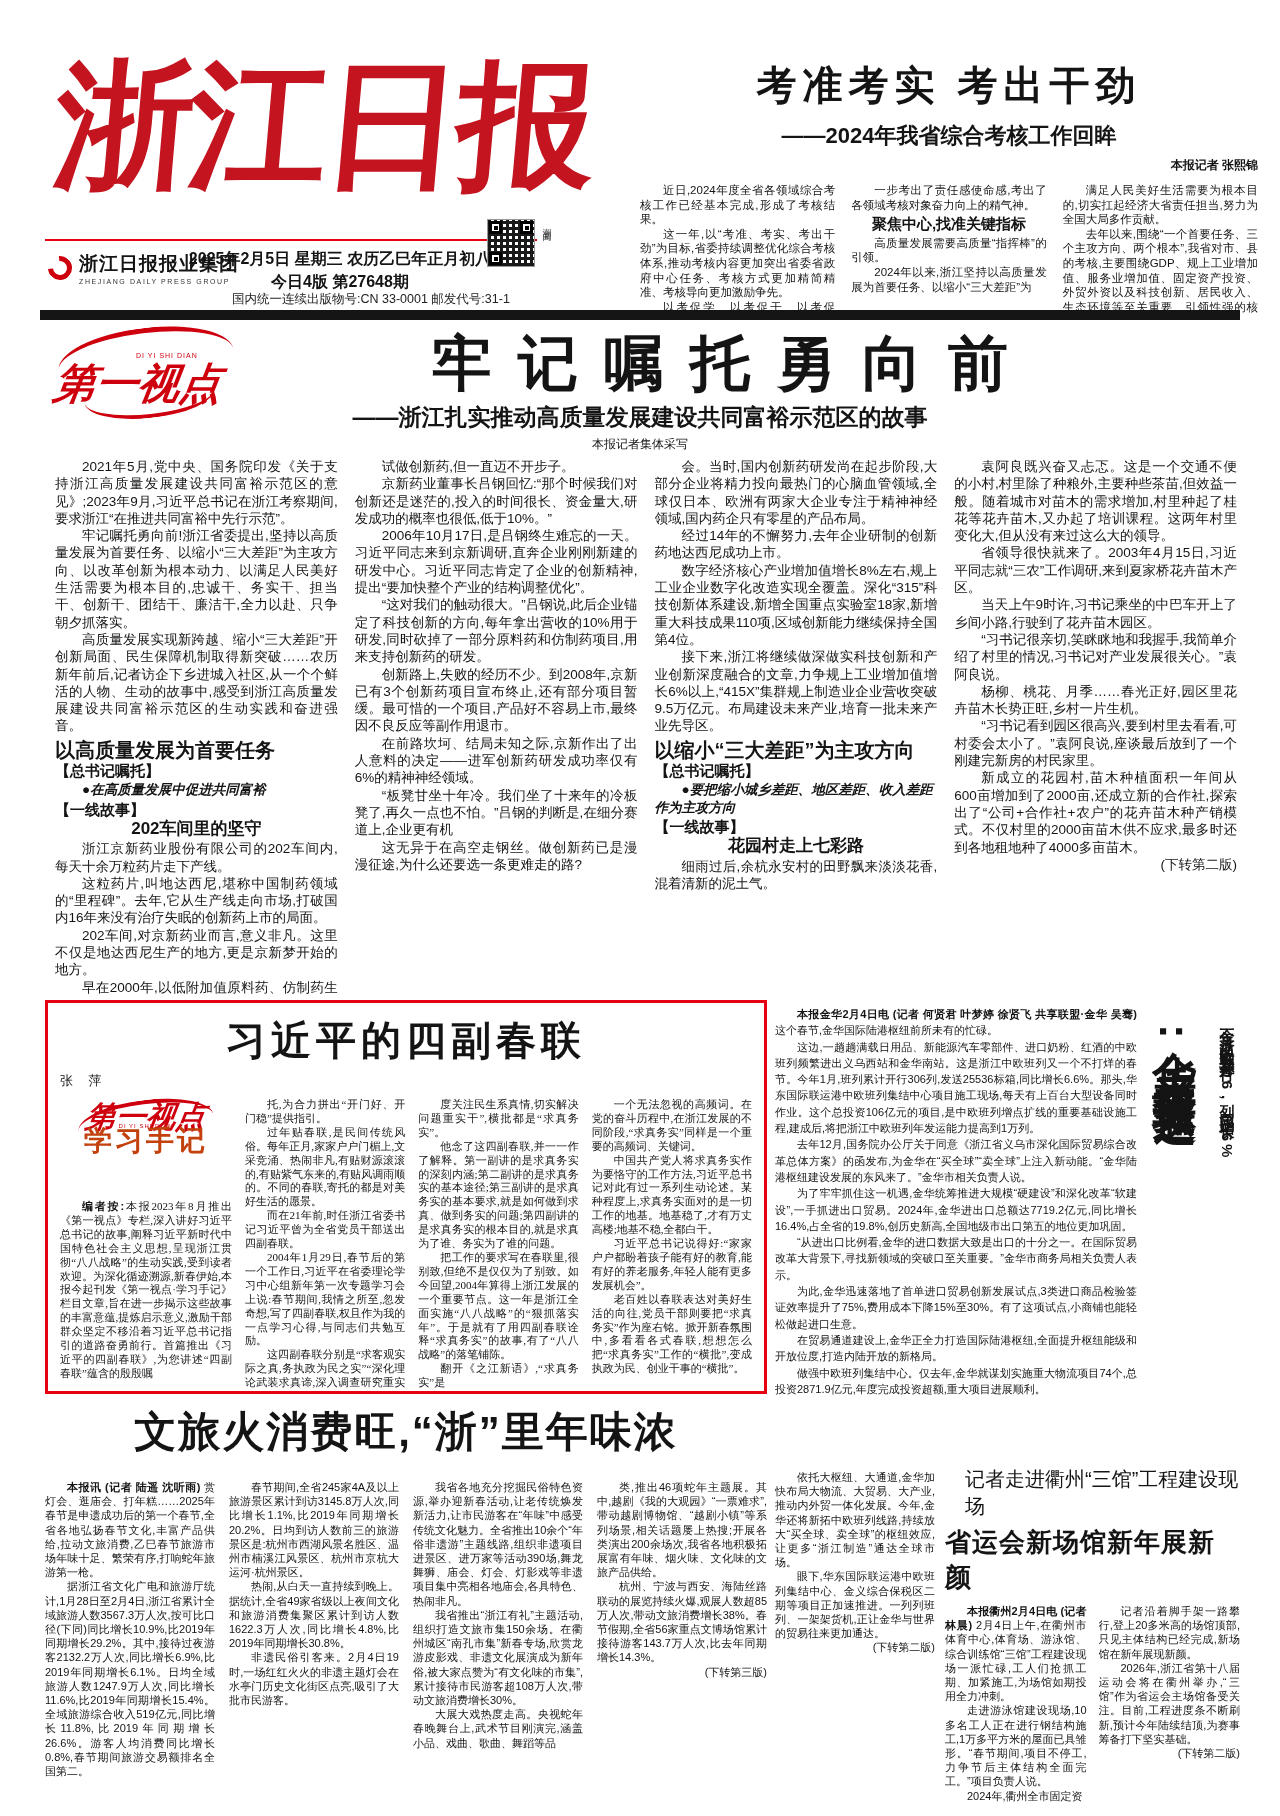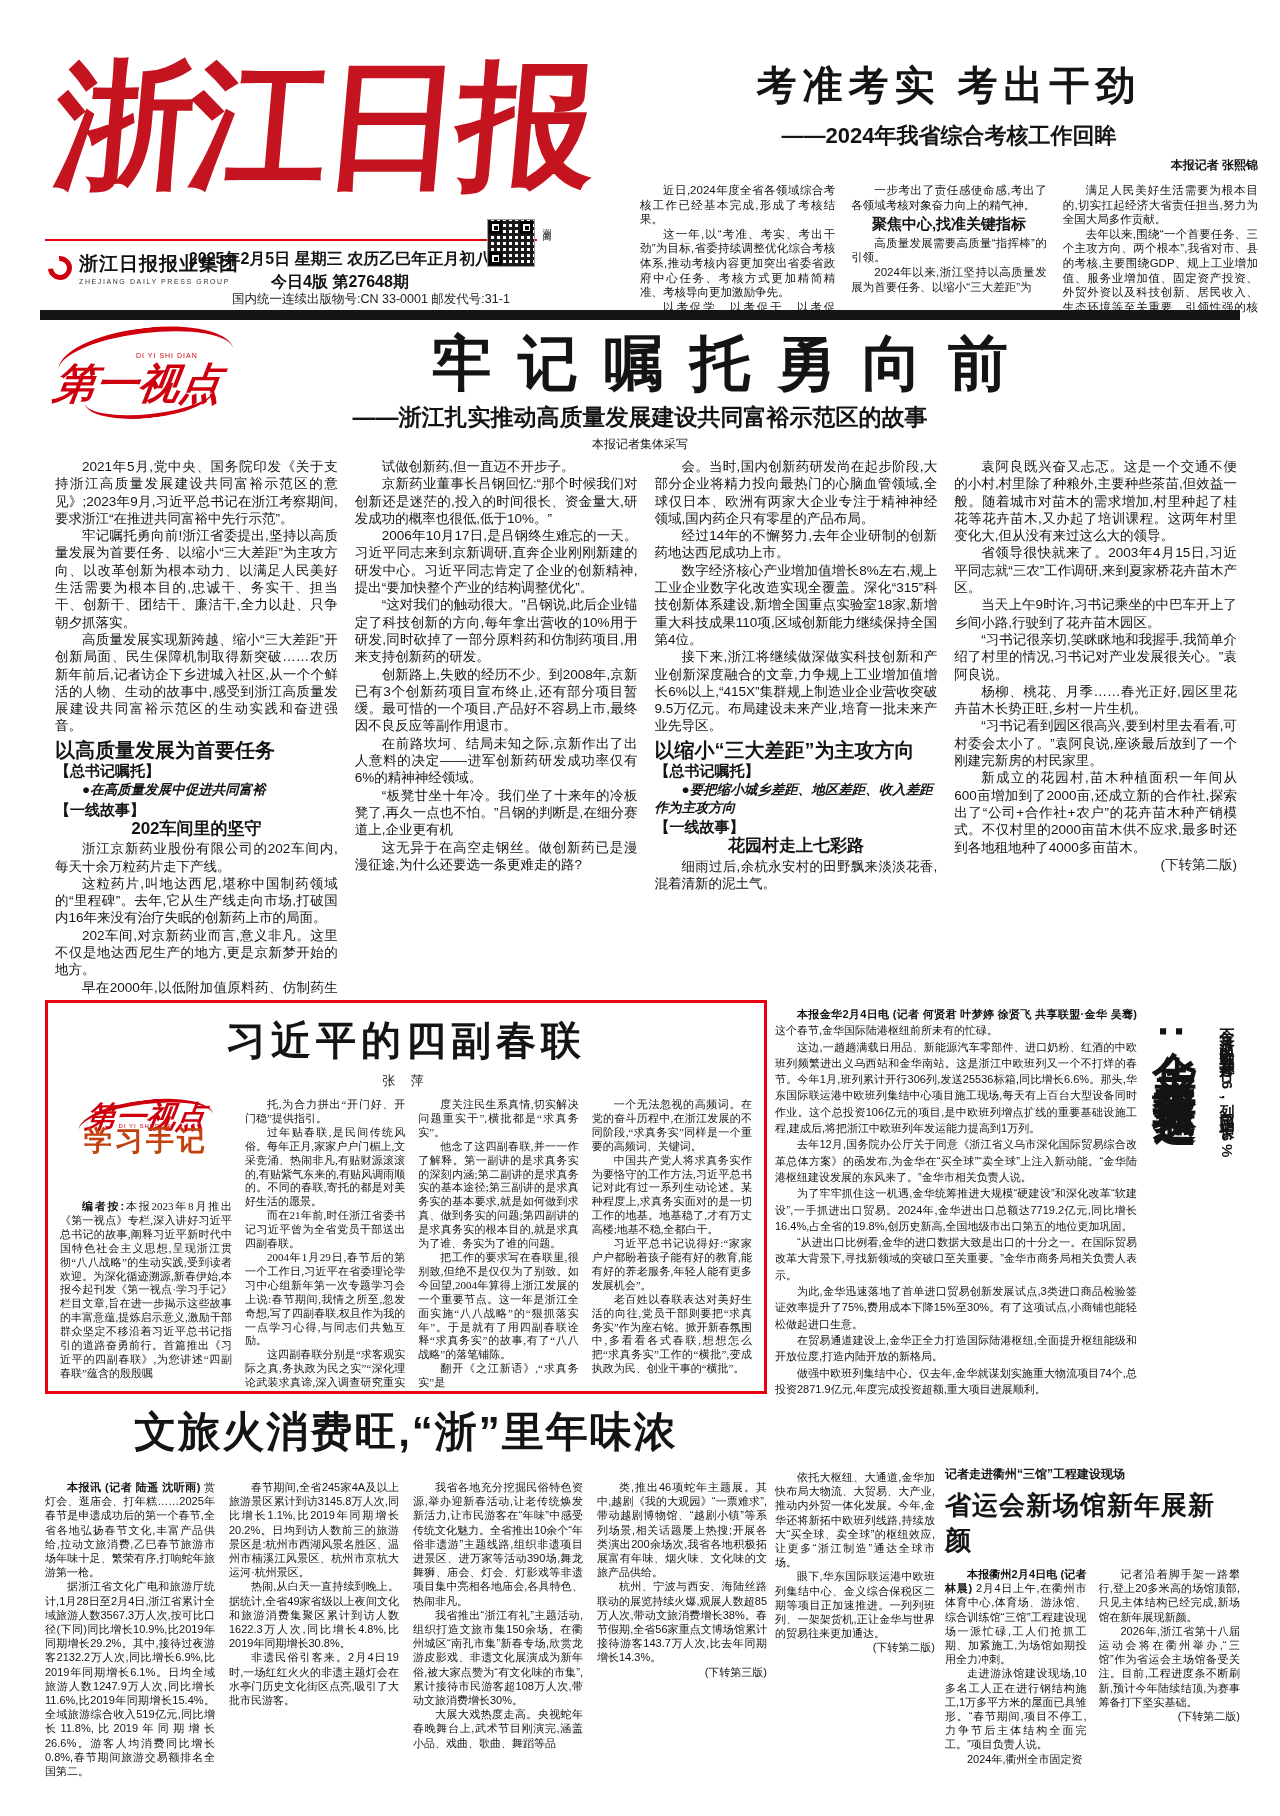--- a/index.html
+++ b/index.html
@@ -66,21 +66,21 @@
   .sec-head { font-size:20px; font-weight:900; margin:7px 0 3px; }
   .q-label { font-size:15px; font-weight:900; margin:2px 0; }
   .quote { font-family:"Liberation Serif", serif; font-style:italic; font-weight:700;
       font-size:13.5px; text-indent:2em; margin-bottom:2px; }
   .story-title { font-size:17px; font-weight:900; text-align:center; margin:2px 0 3px; }
 
   
   .chunlian { position:absolute; left:45px; top:1000px; width:722px; height:394px;
       border:3px solid #e60012; background:#fff; padding:10px 12px 8px; }
   .cl-title { text-align:center; font-size:40px; font-weight:900; letter-spacing:5px; }
-  .cl-author { text-align:center; font-size:13px; margin-top:4px; letter-spacing:6px; }
+  .cl-author { font-size:13px; margin-top:4px; letter-spacing:6px; }
   .cl-body { display:flex; gap:13px; margin-top:8px; height:292px; overflow:hidden;
       font-family:"Liberation Serif", serif; font-size:11px; line-height:13.9px; }
   .cl-colA { width:172px; flex:none; overflow:hidden; }
   .cl-body .col { flex:1; overflow:hidden; }
   .study-logo { position:relative; height:102px; text-align:center; font-family:"Liberation Sans",sans-serif; }
   .study-logo .arc { position:absolute; left:18px; top:2px; width:136px; height:46px;
       border-top:4px solid #cf000e; border-radius:50%; transform:rotate(-7deg); }
   .study-logo .t1 { position:relative; top:12px; font-size:30px; font-weight:900; font-style:italic;
       color:#cf000e; transform:skewX(-8deg); }
   .study-logo .en { position:relative; top:8px; font-size:6px; color:#cf000e; letter-spacing:1px; display:block; }
@@ -98,21 +98,21 @@
 
   
   .wl-title { position:absolute; left:45px; top:1404px; width:722px; text-align:center;
       font-size:42px; font-weight:900; letter-spacing:2px; }
   .wl-body { position:absolute; left:45px; top:1480px; width:722px; height:332px;
       display:flex; gap:14px; font-size:11px; line-height:14.2px; }
   .wl-body .col { flex:1; overflow:hidden; }
 
   
   .syh { position:absolute; left:945px; top:1466px; width:295px; }
-  .syh-kicker { font-size:12px; font-weight:700; }
+  .syh-kicker { font-size:20px; font-weight:400;margin-left:20px; }
   .syh-title { font-size:26px; font-weight:900; margin-top:5px; letter-spacing:1px; }
   .syh-body { display:flex; gap:12px; margin-top:9px; height:268px; overflow:hidden;
       font-size:11px; line-height:14.2px; }
   .syh-body .col { flex:1; overflow:hidden; }
 </style>
 </head>
 <body>
 
 <div id="page">
 

